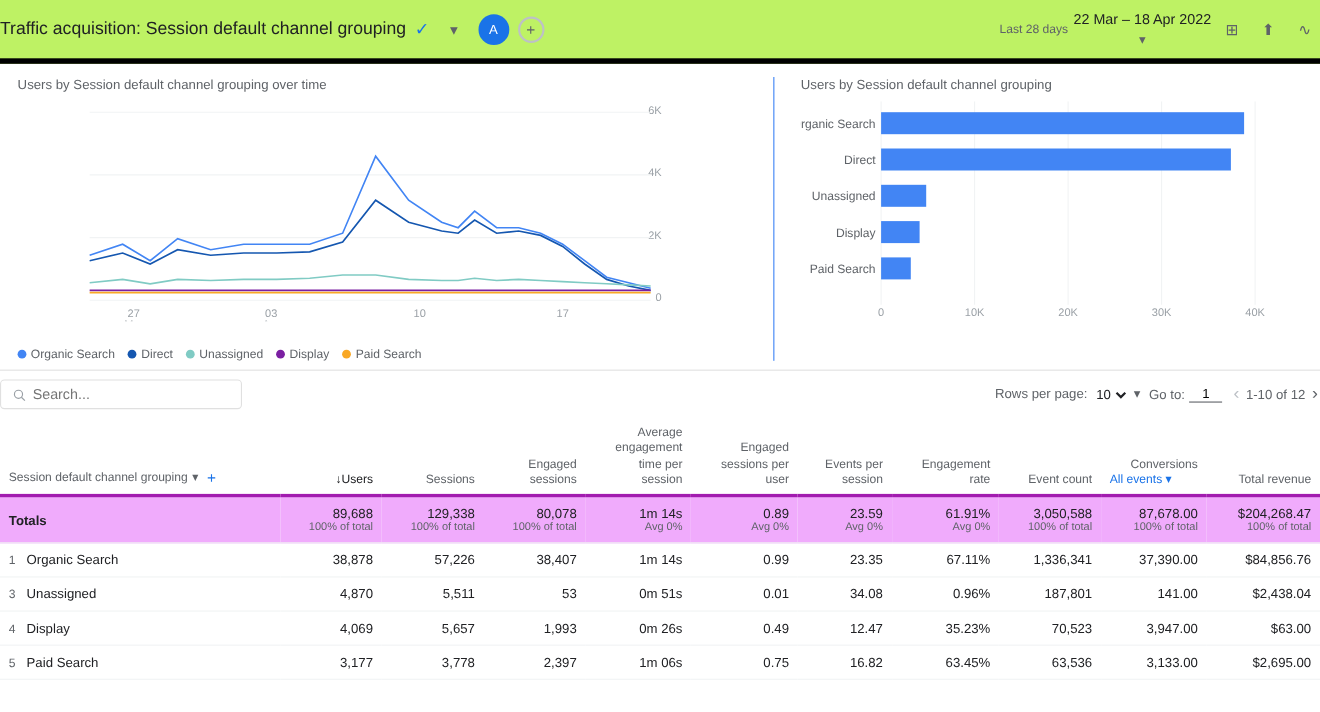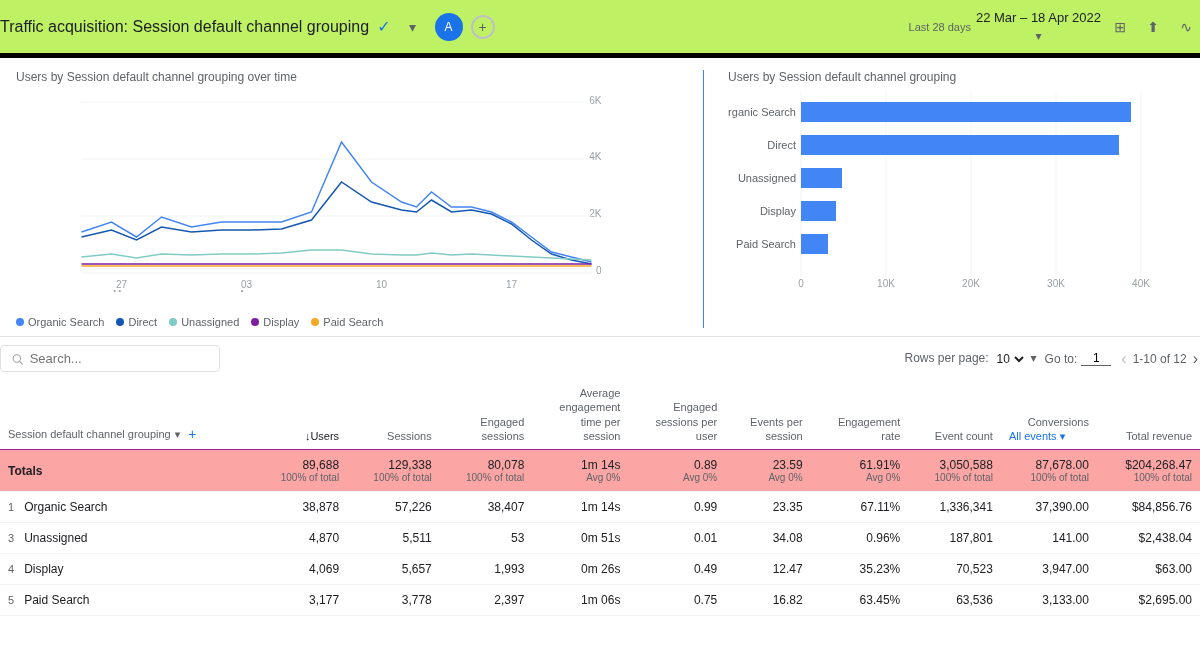--- a/index.html
+++ b/index.html
@@ -52,26 +52,26 @@
     .rows-per-page { display: flex; gap: 4px; margin-left: 44px; }
     .rows-select { border: none; outline: none; font-size: 12px; color: #202124; background: transparent; cursor: pointer; }
     .goto { display: flex; align-items: center; gap: 4px; }
     .goto-input { width: 30px; border: none; border-bottom: 1px solid #5f6368; outline: none; font-size: 12px; text-align: center; }
     .page-nav { display: flex; align-items: center; gap: 4px; }
     .nav-btn { background: transparent; border: none; cursor: pointer; color: #5f6368; font-size: 16px; padding: 0 2px; }
     .nav-btn:disabled { color: #bdc1c6; }
 
     
     .data-table { width: 100%; border-collapse: collapse; font-size: 12px; }
-    .data-table th { text-align: right; padding: 6px 8px; color: #5f6368; font-weight: 400; font-size: 11px; border-bottom: 1px solid #a21caf; vertical-align: bottom; line-height: 1.3; }
+    .data-table th { text-align: right; padding: 6px 8px; color: #5f6368; font-weight: 400; font-size: 11px; border-bottom: 3px solid #a21caf; vertical-align: bottom; line-height: 1.3; }
     .data-table th.left { text-align: left; }
     .data-table th.sort-col { color: #202124; font-weight: 500; }
     .data-table td { text-align: right; padding: 8px 8px; border-bottom: 1px solid #f1f3f4; vertical-align: middle; }
     .data-table td.left { text-align: left; }
-    .data-table .totals-row td { font-weight: 500; background: #fca5a5; }
+    .data-table .totals-row td { font-weight: 500; background: #f0abfc; }
     .data-table .totals-row td.left { font-weight: 500; }
     .totals-sub { font-size: 10px; color: #5f6368; font-weight: 400; }
     .row-num { color: #5f6368; font-size: 11px; }
     .channel-name { font-weight: 400; }
     .link-col { color: #1a73e8; font-size: 11px; cursor: pointer; display: flex; align-items: center; gap: 2px; }
 
     .add-metric { color: #1a73e8; cursor: pointer; margin-left: 4px; font-size: 14px; font-weight: 300; }
     .col-group-label { display: flex; align-items: center; gap: 4px; }
   </style>
 </head>

